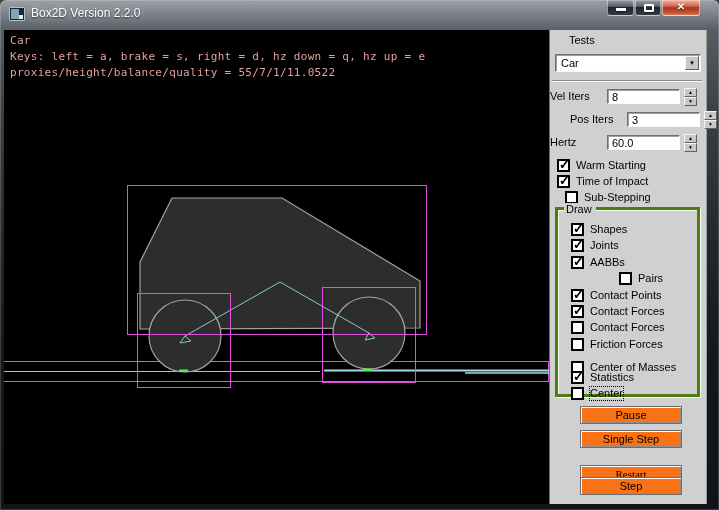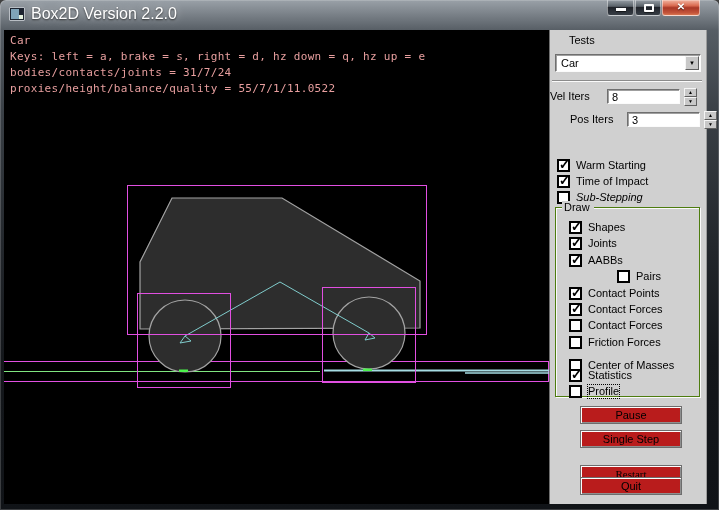--- a/index.html
+++ b/index.html
@@ -11,21 +11,21 @@
     border-radius:6px 6px 0 0;
     box-shadow:inset 0 0 0 1px rgba(255,255,255,0.18);
   }
   
   .titlebar{position:absolute;left:0;top:0;width:719px;height:29px;}
   .app-icon{position:absolute;left:9px;top:7px;width:16px;height:14px;
     background:#1d2430;border:1px solid #b9bec4;border-radius:1px;}
   .app-icon::before{content:"";position:absolute;left:1px;top:1px;width:8px;height:10px;background:#7fa3b8;}
   .app-icon::after{content:"";position:absolute;right:1px;bottom:1px;width:4px;height:4px;background:#e8f4e0;}
   .title-text{position:absolute;left:31px;top:0;height:29px;line-height:27px;
-    color:#ffffff;font-size:16px;text-shadow:0 0 8px rgba(255,255,255,0.55),0 1px 2px rgba(0,0,0,0.8);}
+    color:#ffffff;font-size:12px;text-shadow:0 0 8px rgba(255,255,255,0.55),0 1px 2px rgba(0,0,0,0.8);}
   .winbtns{position:absolute;left:607px;top:0;display:flex;gap:1px;}
   .wb{position:relative;height:16px;border:1px solid rgba(255,255,255,0.5);border-top:none;
     border-radius:0 0 3px 3px;
     background:linear-gradient(180deg,rgba(150,158,166,0.95) 0%,rgba(88,95,103,0.95) 42%,rgba(30,34,40,0.98) 50%,rgba(52,58,66,0.95) 100%);
     box-shadow:inset 0 1px 0 rgba(255,255,255,0.25);}
   .wb.min{width:27px;} .wb.max{width:26px;} .wb.close{width:38px;
     background:linear-gradient(180deg,#f2b5a2 0%,#d96a50 38%,#a83726 52%,#c4543a 85%,#d8744e 100%);}
   .glyph-min{position:absolute;left:8px;bottom:4px;width:10px;height:3px;background:#fdfdfd;box-shadow:0 1px 1px rgba(0,0,0,0.6);}
   .glyph-max{position:absolute;left:8px;top:4px;width:10px;height:8px;border:2px solid #fdfdfd;border-radius:1px;box-shadow:0 1px 1px rgba(0,0,0,0.5);}
   .glyph-close{position:absolute;width:100%;text-align:center;top:1px;color:#fff;font-size:10px;font-weight:bold;
@@ -55,25 +55,25 @@
     line-height:12px;padding:1px 0 0 4px;}
   .spbtns{position:absolute;left:134px;top:0;width:13px;height:18px;display:flex;flex-direction:column;gap:0;}
   .spb{flex:1;background:#c8c8c8;border:1px solid;border-color:#f5f5f5 #5f5f5f #5f5f5f #f5f5f5;
     font-size:5px;line-height:6px;text-align:center;color:#000;padding:0;}
   .cbrow{position:absolute;display:flex;align-items:center;gap:6px;height:14px;}
   .cb{position:relative;width:13px;height:13px;background:#fff;border:2px solid #000;flex:none;}
   .cb .mark{display:none;position:absolute;left:0px;top:-4px;font-size:13px;font-weight:bold;color:#000;}
   .cb[data-checked="true"] .mark{display:block;}
   .cblabel{line-height:13px;white-space:nowrap;}
   .drawgroup{position:absolute;left:5px;top:177px;width:145px;height:190px;
-    border:1px solid #4d7c0f;box-shadow:inset 1px 1px 0 #fafafa,1px 1px 0 #fafafa;}
+    border:3px solid #4d7c0f;box-shadow:inset 1px 1px 0 #fafafa,1px 1px 0 #fafafa;}
   .drawgroup-label{position:absolute;top:-7px;left:6px;background:#d0d0d0;padding:0 4px 0 2px;}
   .dgrow{left:13px;}
   .dgrow.focused .cblabel{outline:1px dotted #000;}
-  .btn{position:absolute;left:30px;width:102px;height:18px;background:#b91c1c;
+  .btn{position:absolute;left:30px;width:102px;height:18px;background:#f97316;
     border:1px solid #6d6d6d;box-shadow:inset 1px 1px 0 #fdfdfd,inset -1px -1px 0 #8f8f8f;
     text-align:center;line-height:16px;}
 </style>
 </head>
 <body>
 
 <div id="window">
 
   <div class="titlebar">
     <span class="app-icon"></span>
@@ -115,21 +115,20 @@
       <rect x="175" y="339.5" width="9" height="2.5" fill="#4df24d"></rect>
       <rect x="359" y="338.5" width="9" height="2.5" fill="#4df24d"></rect>
 
       <rect x="123.5" y="155.5" width="299" height="149" fill="none" stroke-width="1" shape-rendering="crispEdges" stroke="#e14fe1"></rect>
       <rect x="133.5" y="263.5" width="93" height="94" fill="none" stroke-width="1" shape-rendering="crispEdges" stroke="#e14fe1"></rect>
       <rect x="318.5" y="257.5" width="93" height="95" fill="none" stroke-width="1" shape-rendering="crispEdges" stroke="#e14fe1"></rect>
     </svg>
     <div class="info">
       <div>Car</div>
       <div>Keys: left = a, brake = s, right = d, hz down = q, hz up = e</div>
-      <div>bodies/contacts/joints = 31/7/24</div>
       <div>proxies/height/balance/quality = 55/7/1/11.0522</div>
     </div>
   </div>
 
   <div class="sidebar">
     <div class="tests-label">Tests</div>
     <div class="combo">
       <span class="combo-value">Car</span>
       <span class="combo-btn">
           <span>▼</span>
@@ -146,34 +145,42 @@
       </div>
     </div>
     <div class="sprow" style="top:81px;margin-left:20px;">
       <span class="splabel">Pos Iters</span>
       <div class="spinput">3</div>
       <div class="spbtns">
         <div class="spb">▲</div>
         <div class="spb">▼</div>
       </div>
     </div>
+    <div class="sprow" style="top:104px;">
+      <span class="splabel">Hertz</span>
+      <div class="spinput">60.0</div>
+      <div class="spbtns">
+        <div class="spb">▲</div>
+        <div class="spb">▼</div>
+      </div>
+    </div>
 
     <div class="cbrow" style="left:7px;top:128px;">
       <span class="cb" data-checked="true">
           <span class="mark">✓</span>
         </span>
       <span class="cblabel">Warm Starting</span>
     </div>
     <div class="cbrow" style="left:7px;top:144px;">
       <span class="cb" data-checked="true">
           <span class="mark">✓</span>
         </span>
       <span class="cblabel">Time of Impact</span>
     </div>
-    <div class="cbrow" style="left:7px;top:160px;font-style:italic;">
+    <div class="cbrow" style="left:15px;top:160px;">
       <span class="cb" data-checked="false"></span>
       <span class="cblabel">Sub-Stepping</span>
     </div>
 
     <div class="drawgroup">
       <span class="drawgroup-label">Draw</span>
       <div class="cbrow dgrow" style="top:12px;">
         <span class="cb" data-checked="true">
             <span class="mark">✓</span>
           </span>
@@ -220,23 +227,23 @@
         <span class="cblabel">Center of Masses</span>
       </div>
       <div class="cbrow dgrow" style="top:160px;">
         <span class="cb" data-checked="true">
             <span class="mark">✓</span>
           </span>
         <span class="cblabel">Statistics</span>
       </div>
       <div class="cbrow dgrow focused" style="top:176px;">
         <span class="cb" data-checked="false"></span>
-        <span class="cblabel">Profile</span>
+        <span class="cblabel">Center</span>
       </div>
     </div>
 
     <div class="btn" style="top:376px;">Pause</div>
     <div class="btn" style="top:400px;">Single Step</div>
     <div class="btn" style="top:435px;font-family:Liberation Serif, serif;">Restart</div>
-    <div class="btn" style="top:447px;">Quit</div>
+    <div class="btn" style="top:447px;">Step</div>
   </div>
 
 </div>
 
 </body></html>

